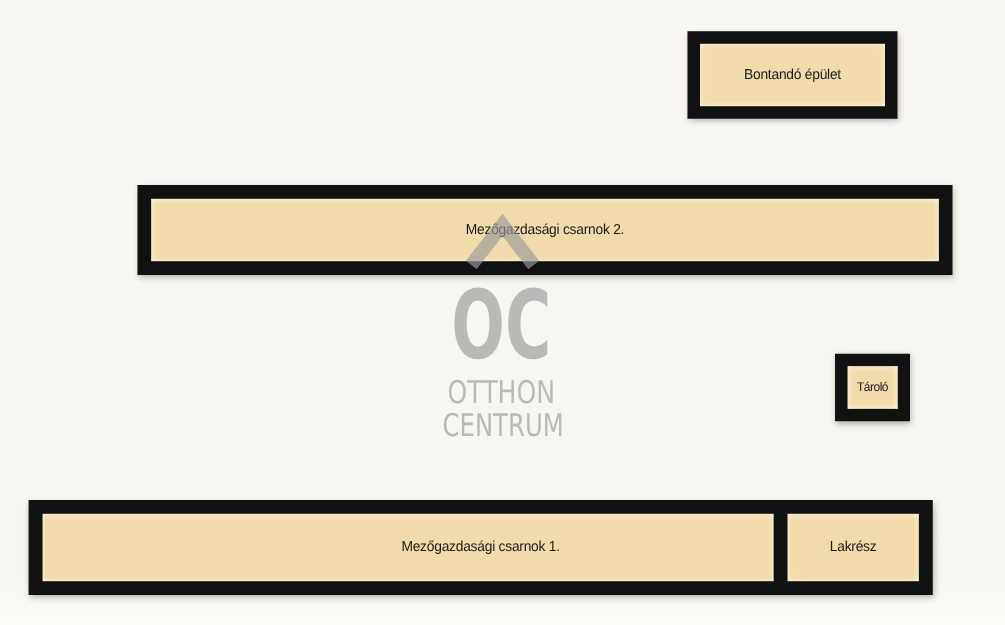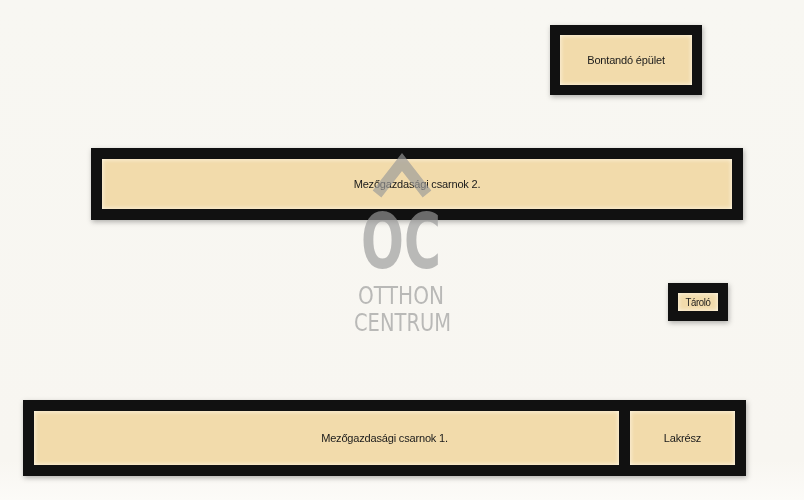--- a/index.html
+++ b/index.html
@@ -31,42 +31,42 @@
     display: flex;
     align-items: center;
     justify-content: center;
     color: #1a1a1a;
     font-size: 11.5px;
     letter-spacing: -0.2px;
     white-space: nowrap;
     transform: scaleX(0.96);
   }
   
-  #bldg-bontando { left: 550px; top: 25px;  width: 152px; height: 70px; border-width: 10px; }
-  #bldg-csarnok2 { left: 91px;  top: 148px; width: 652px; height: 72px; border-width: 11px; }
-  #bldg-tarolo   { left: 668px; top: 283px; width: 60px;  height: 38px; border-width: 10px; text-align: center; }
+  #bldg-bontando { left: 550px; top: 25px;  width: 168px; height: 70px; border-width: 10px; }
+  #bldg-csarnok2 { left: 110px;  top: 148px; width: 652px; height: 72px; border-width: 11px; }
+  #bldg-tarolo   { left: 668px; top: 283px; width: 60px;  height: 54px; border-width: 10px; text-align: center; }
   #bldg-bottom   { left: 23px;  top: 400px; width: 723px; height: 76px; border-width: 11px; display: flex; }
   #bldg-tarolo .bldg-label { font-size: 10px; letter-spacing: -0.4px; }
   .cell {
     position: relative;
     box-sizing: border-box;
     height: 100%;
   }
   #cell-csarnok1 { width: 585px; }
   #cell-divider  { width: 11px; }
   #cell-lakresz  { flex: 1; }
   #csarnok1-label {
     position: absolute;
     left: 0; top: 0; width: 701px; height: 54px;
   }
   
   #watermark {
     position: absolute;
     left: 325px;
-    top: 150px;
+    top: 168px;
     width: 160px;
     height: 190px;
     opacity: 0.66;
     z-index: 20;
     pointer-events: none;
   }
 </style>
 </head>
 <body>
 

